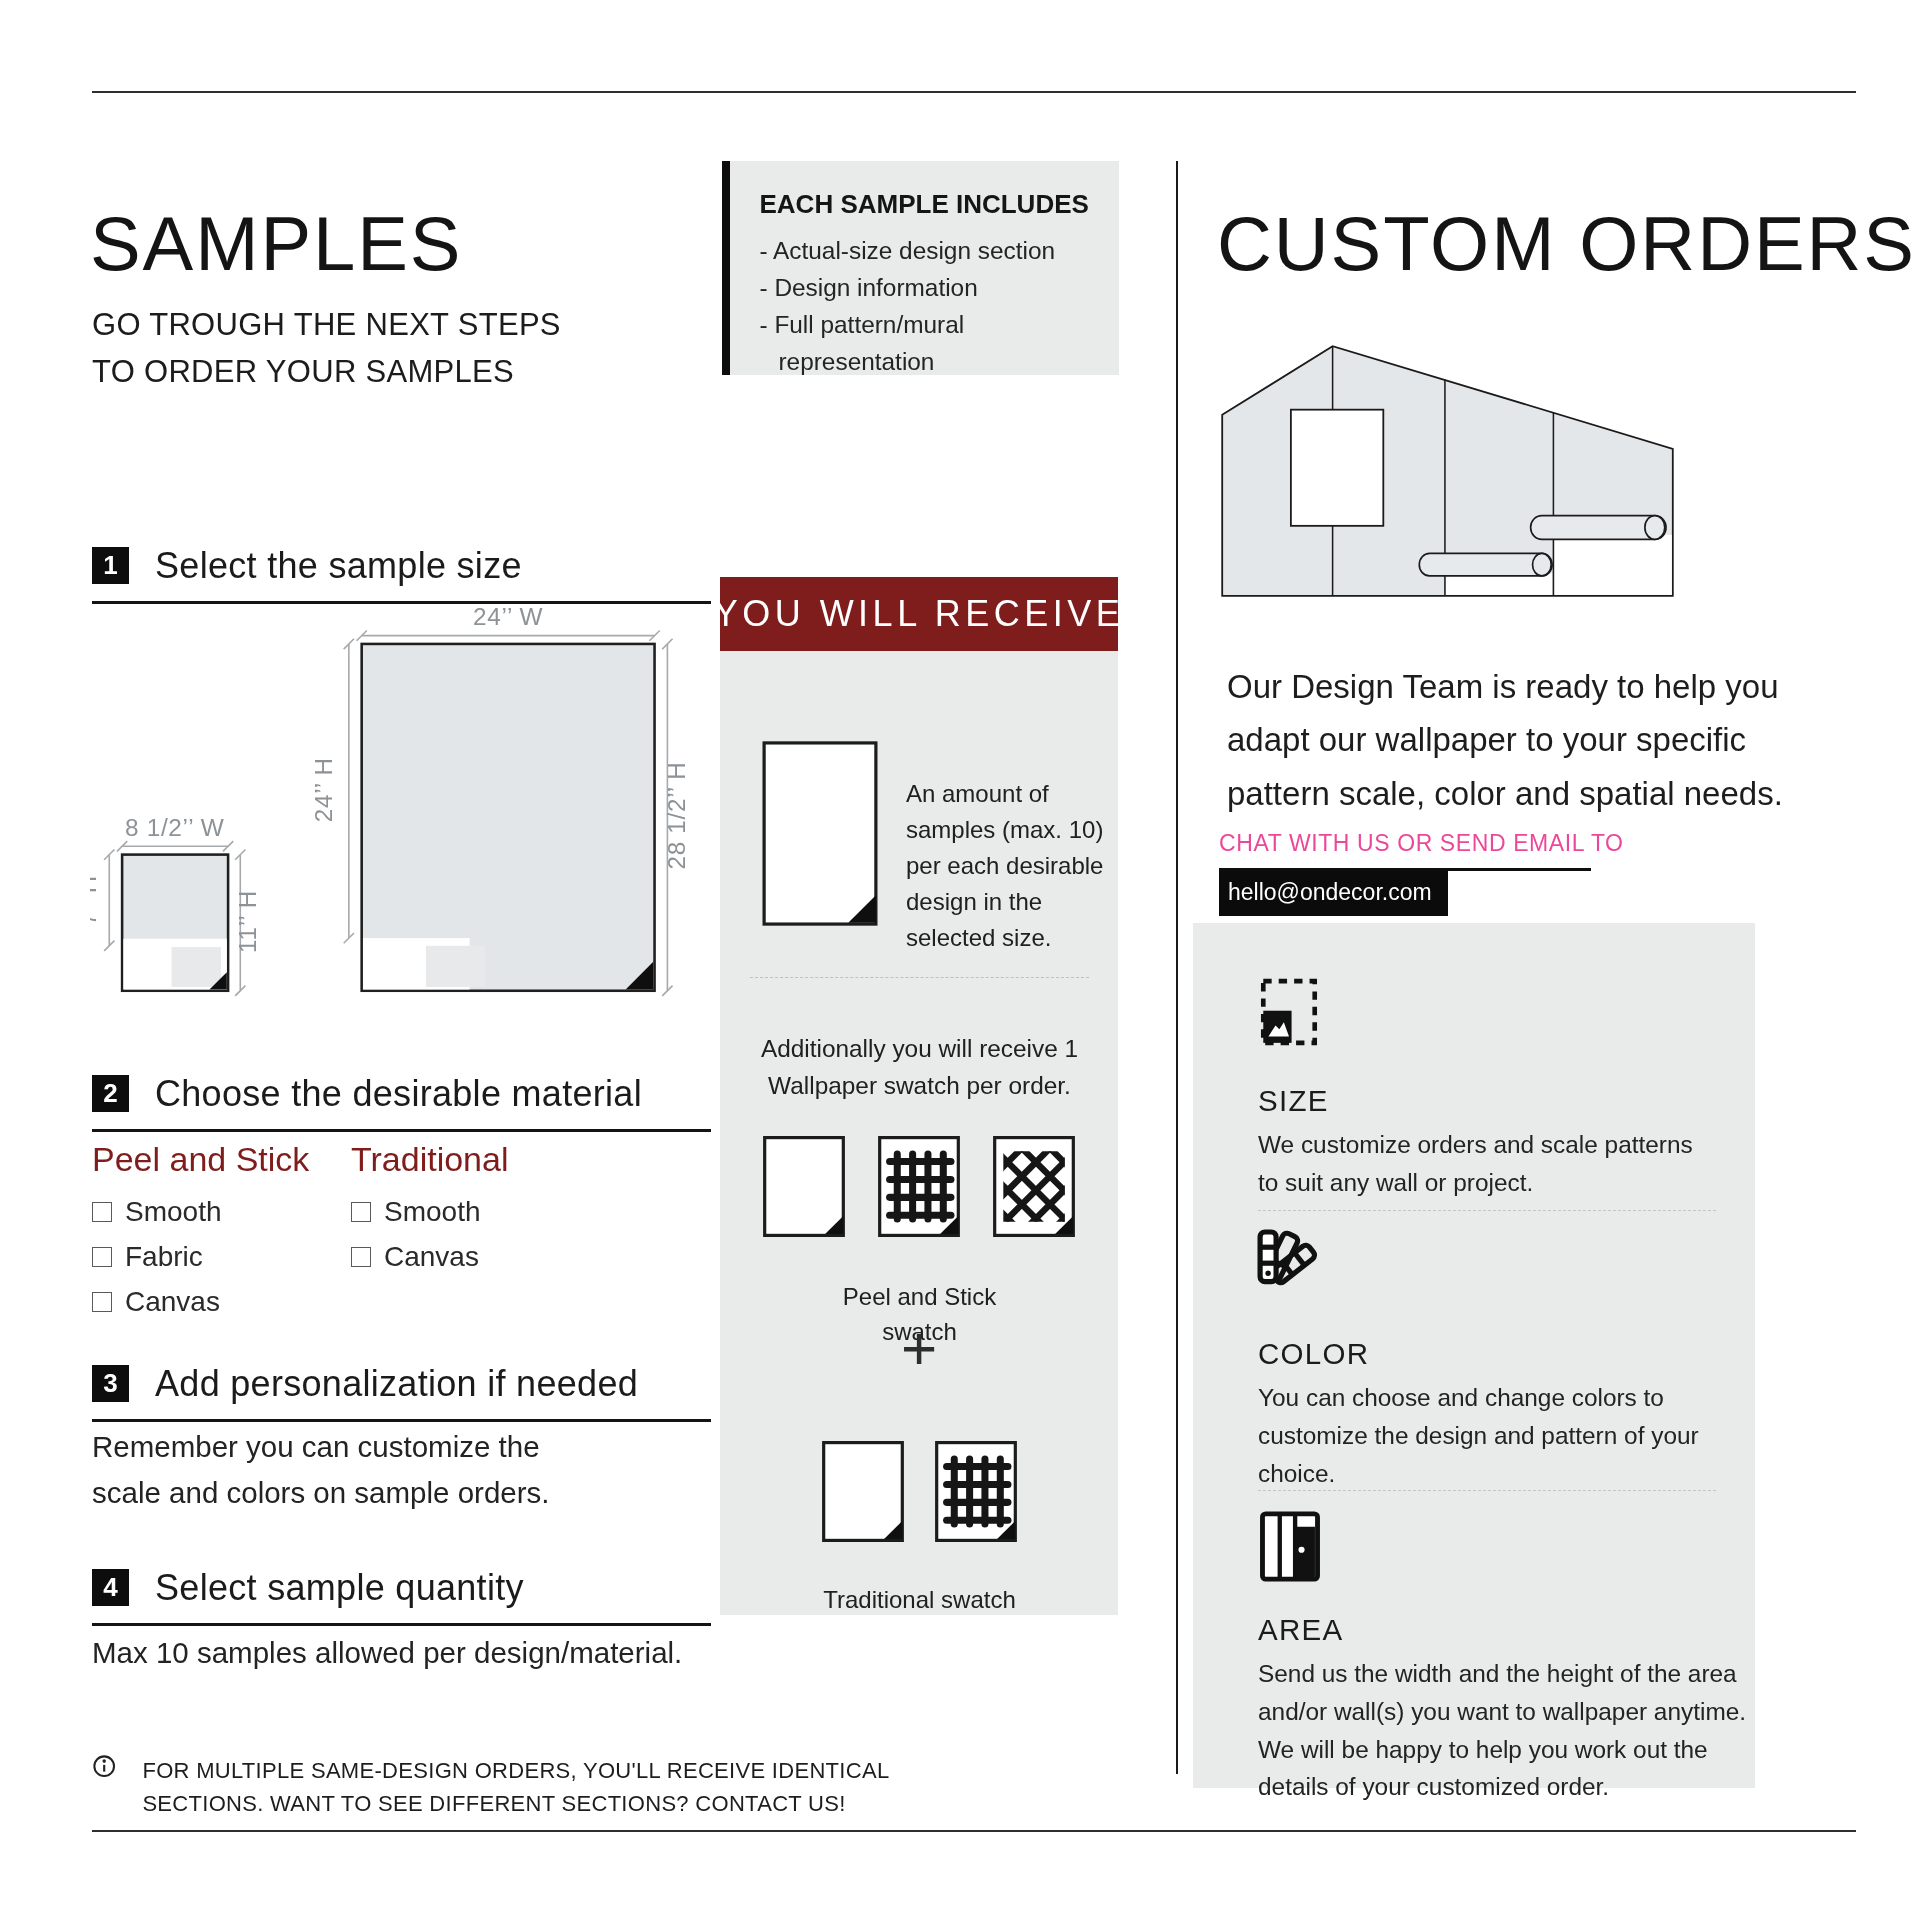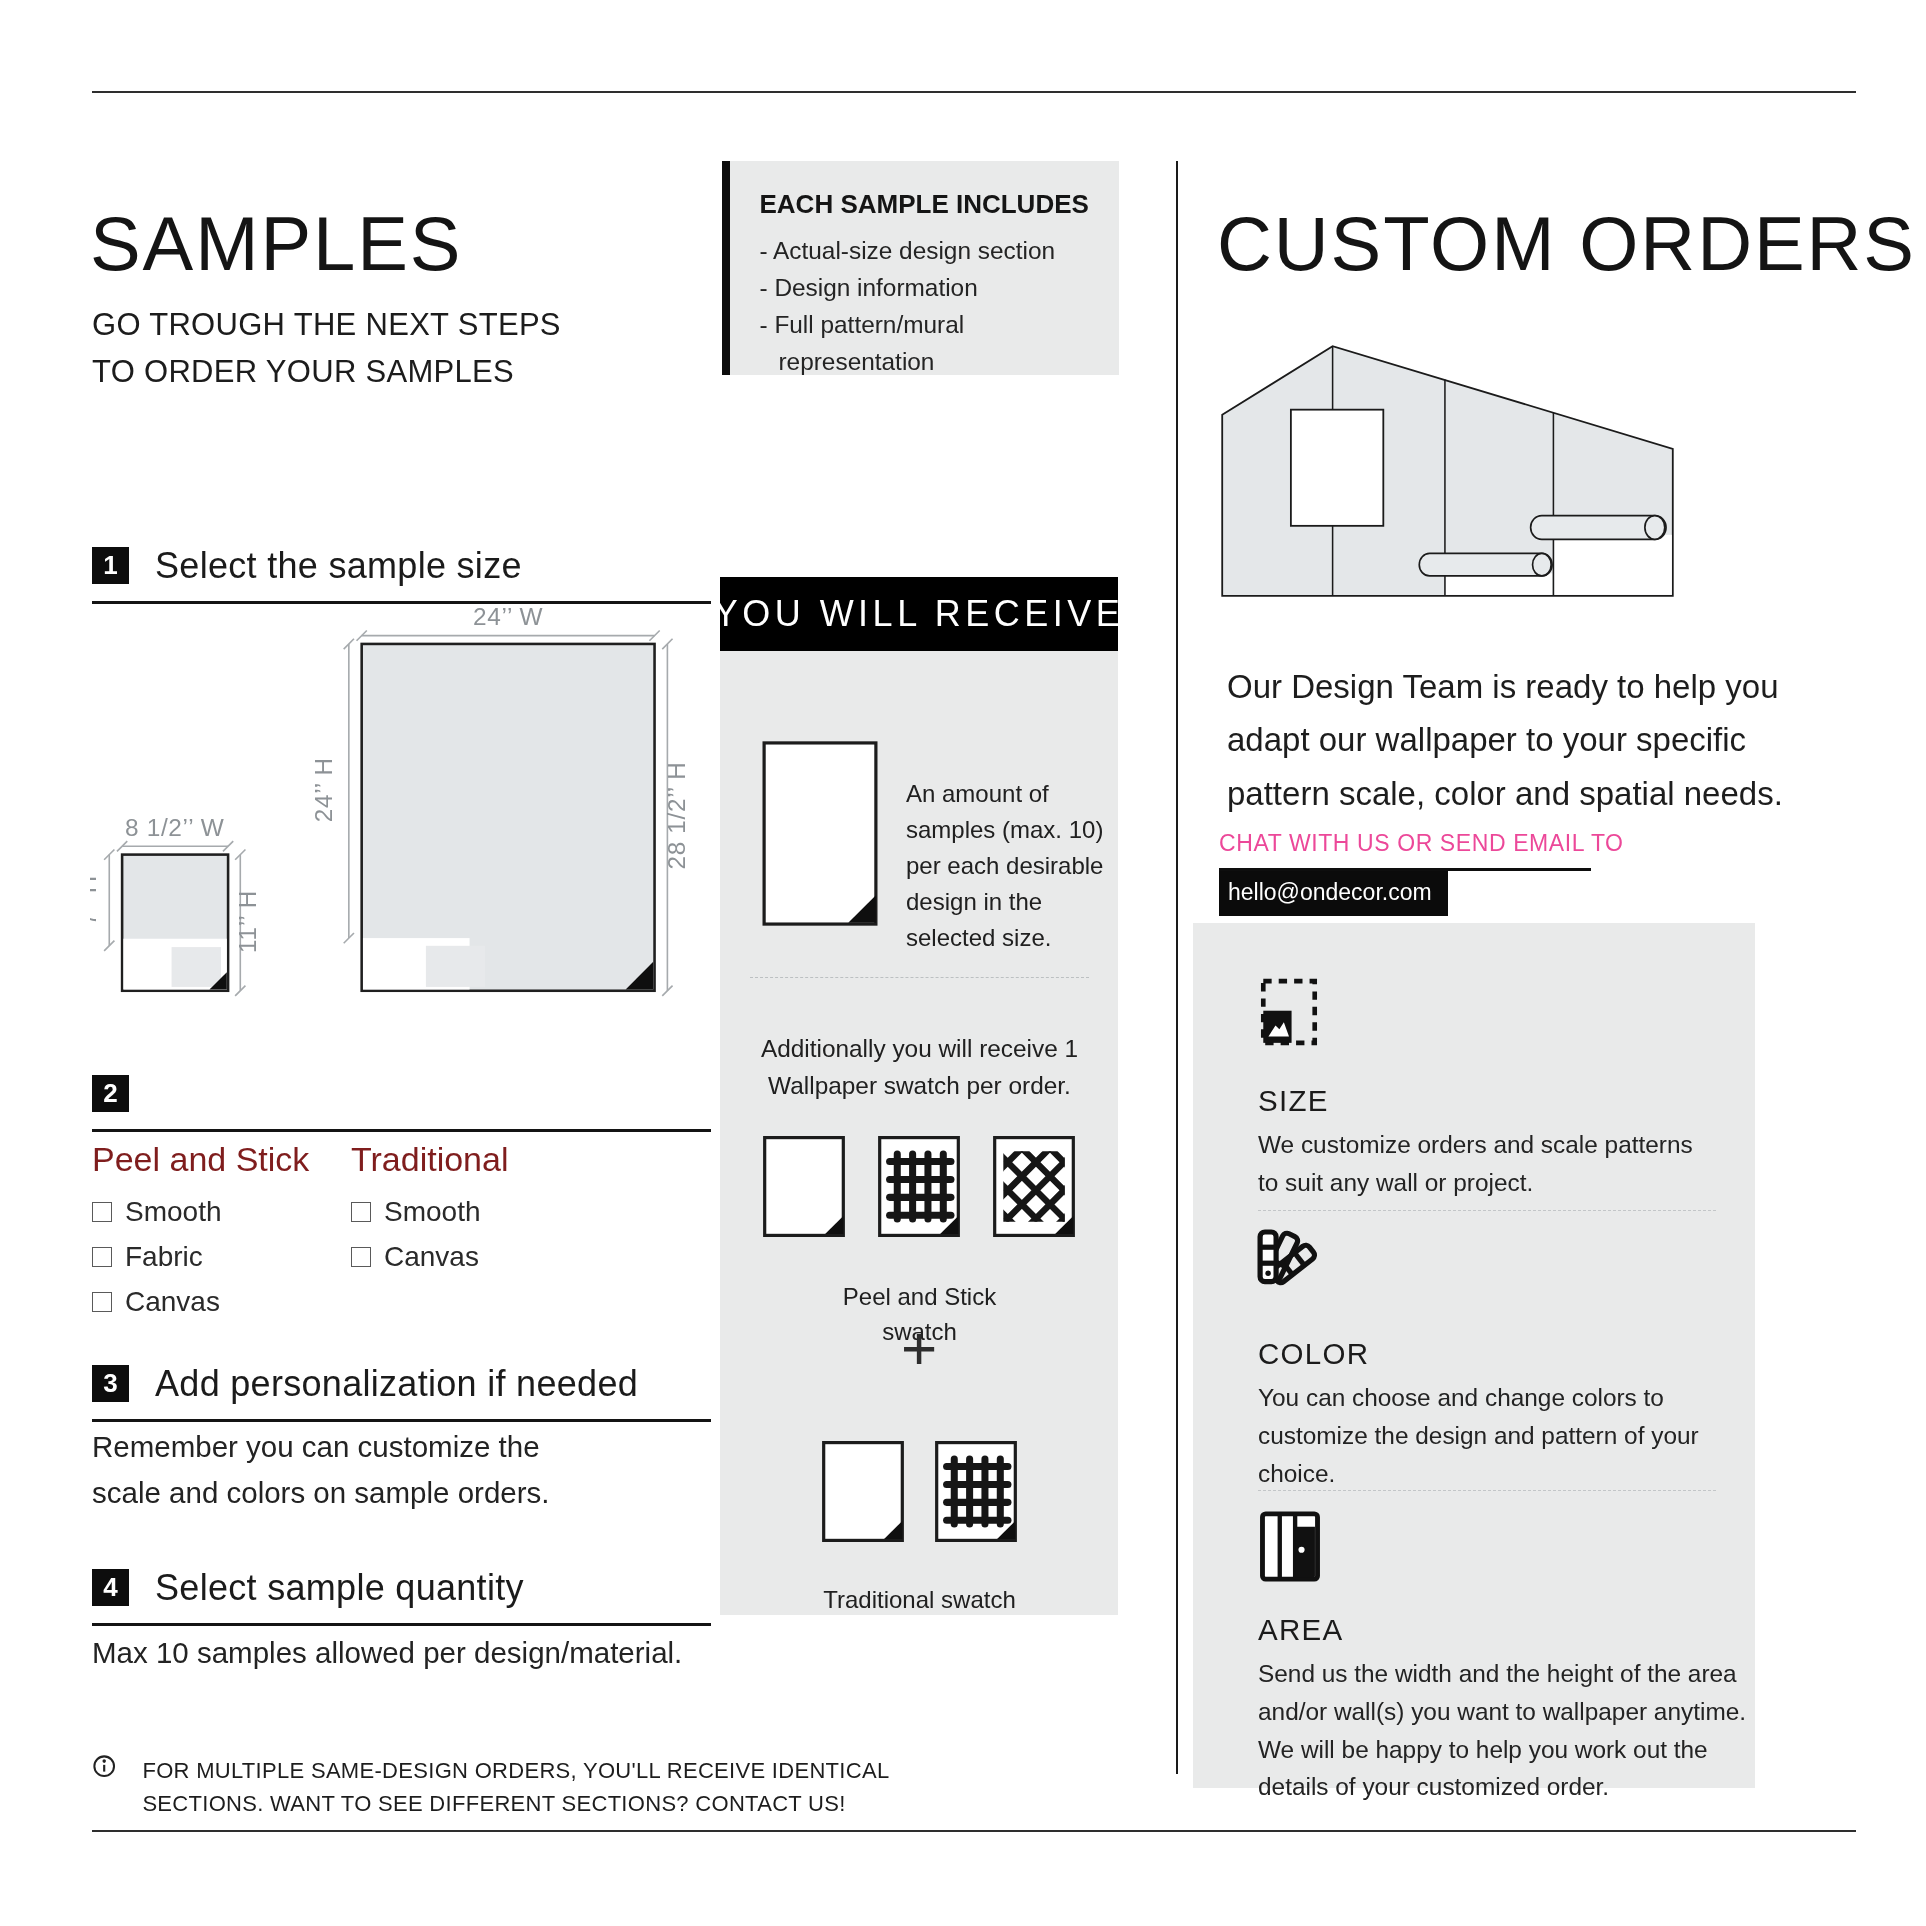--- a/index.html
+++ b/index.html
@@ -29,21 +29,21 @@
   .mat-col{position:absolute;top:1140px;}
   .mat-col h4{margin:0 0 16.7px 0;font-size:34px;font-weight:400;color:#7f1d1d;}
   .opt{display:flex;align-items:center;margin-bottom:13px;font-size:28px;color:#2a2a2a;}
   .cb{display:inline-block;width:18px;height:18px;border:1.9px solid #5a5a5a;margin-right:13px;background:#fff;flex:0 0 auto;}
 
   .note{position:absolute;left:92px;font-size:29.5px;line-height:1.55;color:#232323;}
 
   .footnote{position:absolute;left:92px;top:1754px;display:flex;gap:26px;align-items:flex-start;}
   .footnote .txt{font-size:22px;line-height:1.5;letter-spacing:0.3px;color:#1d1d1d;white-space:pre-line;}
 
-  .banner{position:absolute;left:720px;top:577px;width:398px;height:74px;background:#000000;color:#fff;
+  .banner{position:absolute;left:720px;top:577px;width:398px;height:74px;background:#7f1d1d;color:#fff;
           font-size:36px;letter-spacing:4.5px;display:flex;align-items:center;justify-content:center;white-space:nowrap;}
   .receive-box{position:absolute;left:720px;top:651px;width:398px;height:964px;background:#e9eaea;}
   .rb-amount{position:absolute;left:186px;top:125px;width:203px;font-size:24px;line-height:1.5;color:#202020;}
   .rb-dash{position:absolute;left:29.5px;top:326px;width:339px;border-top:1.9px dashed #bcc0c2;}
   .rb-add{position:absolute;left:26px;top:380px;width:347px;text-align:center;font-size:24.4px;line-height:1.5;color:#202020;}
   .sw-row{position:absolute;left:0;width:398px;display:flex;justify-content:center;}
   .row1{top:485px;gap:33px;} .row2{top:790px;gap:31px;}
   .sw-cap{position:absolute;left:103px;width:193px;text-align:center;font-size:24px;line-height:1.45;color:#202020;}
   .cap1{top:629px;} .cap2{top:932px;}
   .plus-wrap{position:absolute;left:0;top:666px;width:398px;text-align:center;
@@ -83,20 +83,21 @@
     <div class="inc-item">- Full pattern/mural representation</div>
   </aside>
 
   <div class="step s1">
     <span class="badge">1</span>
     <span class="step-title">Select the sample size</span>
     <div class="step-rule"></div>
   </div>
   <div class="step s2">
     <span class="badge">2</span>
+    <span class="step-title">Choose the desirable material</span>
     <div class="step-rule"></div>
   </div>
   <div class="step s3">
     <span class="badge">3</span>
     <span class="step-title">Add personalization if needed</span>
     <div class="step-rule"></div>
   </div>
   <div class="step s4">
     <span class="badge">4</span>
     <span class="step-title">Select sample quantity</span>

